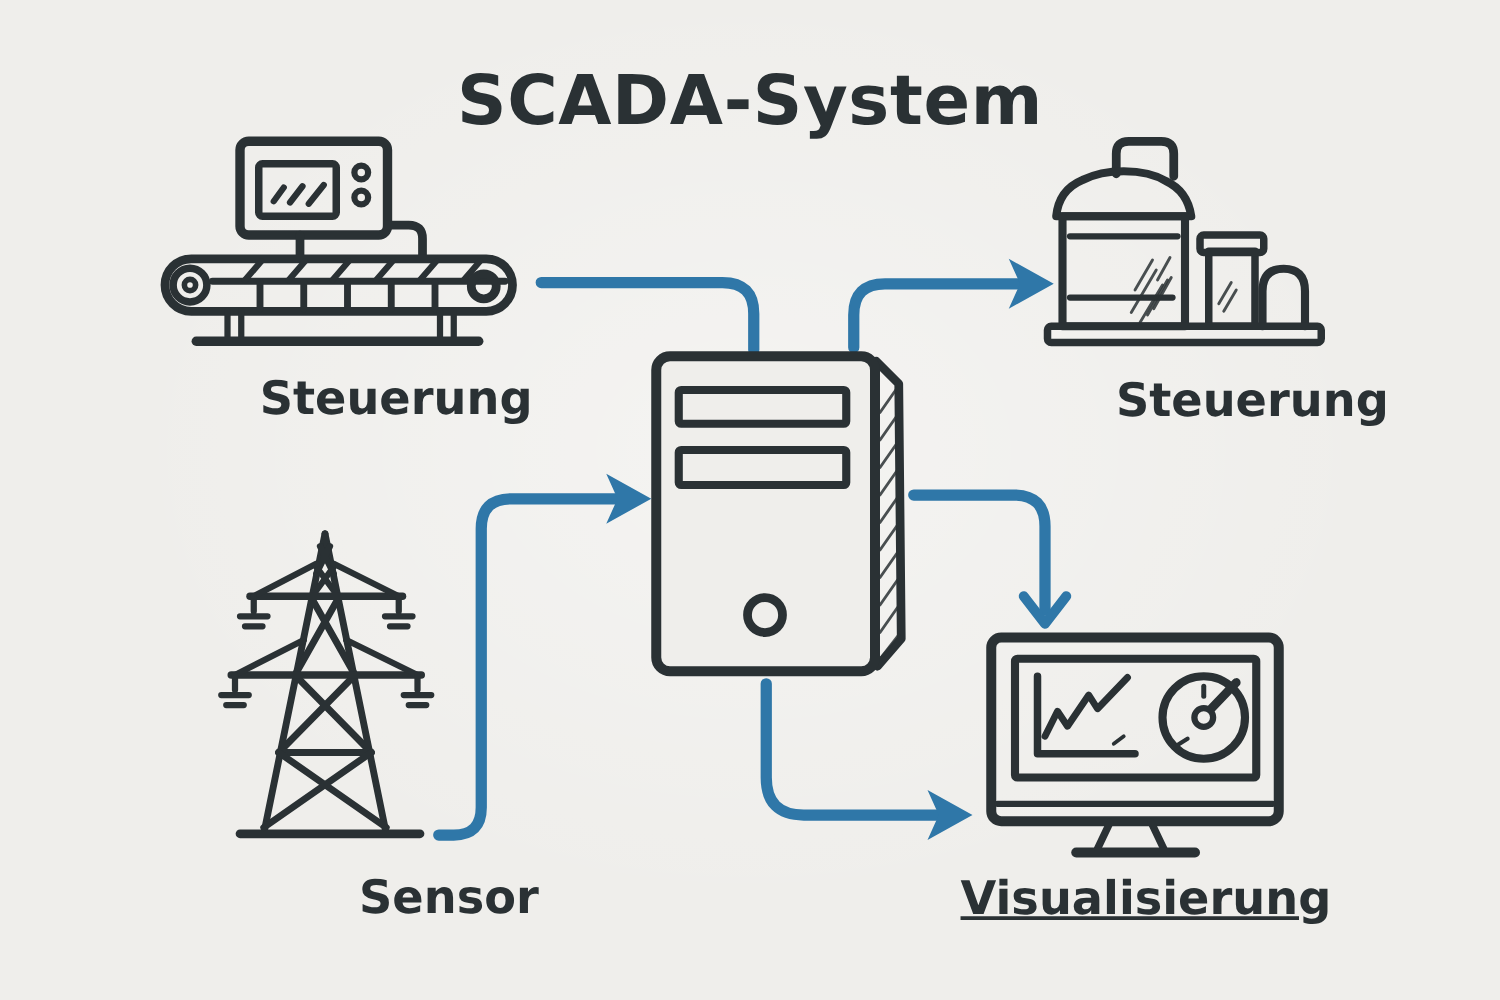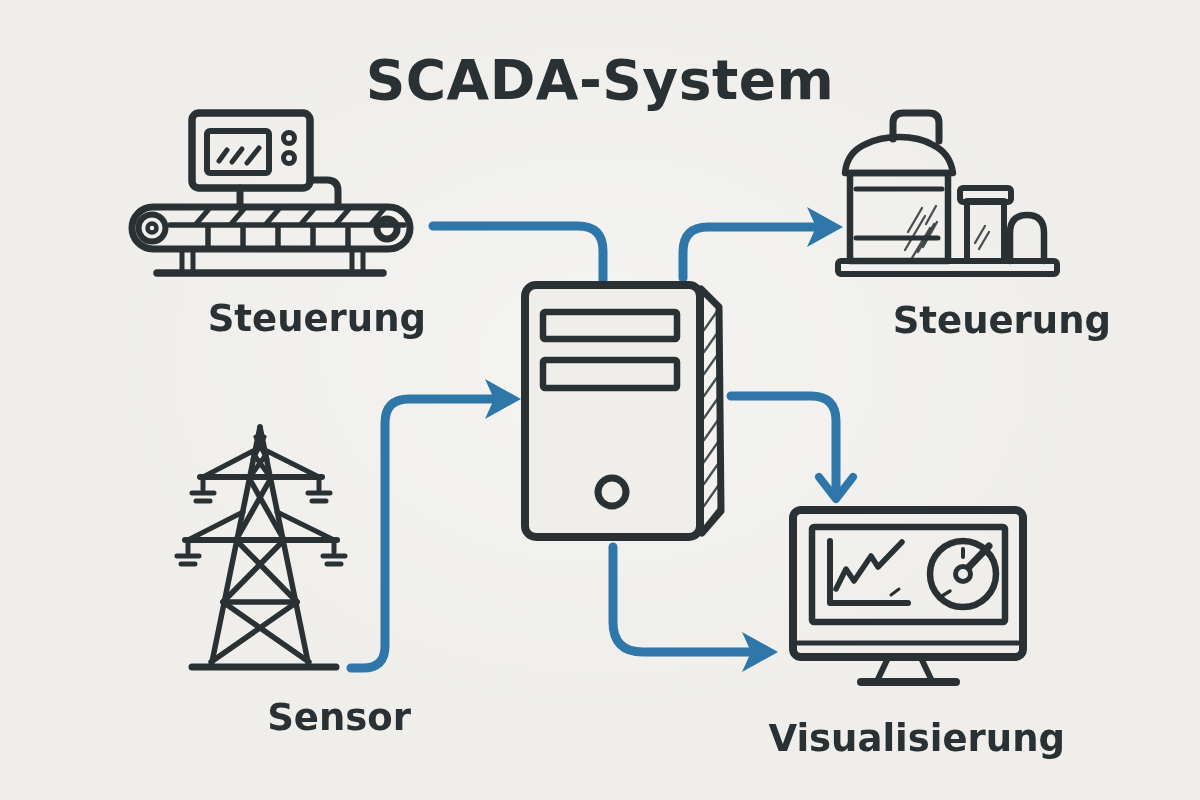--- a/index.html
+++ b/index.html
@@ -19,22 +19,22 @@
     color:var(--ink,#2a3134);
   }
   .node-label{
     position:absolute;width:320px;
     text-align:right;
     font-size:37px;font-weight:700;
     color:var(--ink,#2a3134);
   }
   .lbl-steuerung-left{left:106px;top:297px;}
   .lbl-steuerung-right{left:791px;top:299px;}
-  .lbl-sensor{left:91px;top:696px;}
-  .lbl-visualisierung{left:745px;top:717px;}
+  .lbl-sensor{left:111px;top:696px;}
+  .lbl-visualisierung{left:745px;top:697px;text-decoration:underline;}
   svg.diagram{position:absolute;left:0;top:0;}
   .st{stroke:var(--ink,#2a3134);fill:none;stroke-linecap:round;stroke-linejoin:round;}
   .hatch{stroke:var(--ink,#2a3134);fill:none;stroke-linecap:round;stroke-width:2.3;opacity:.85;}
   .arrow{stroke:var(--arrow,#2f77a8);fill:none;stroke-linecap:round;stroke-linejoin:round;stroke-width:9;}
   .arrowhead{fill:var(--arrow,#2f77a8);stroke:none;}
   .bgfill{fill:var(--background,#efeeeb);}
 </style>
 </head>
 <body>
 

